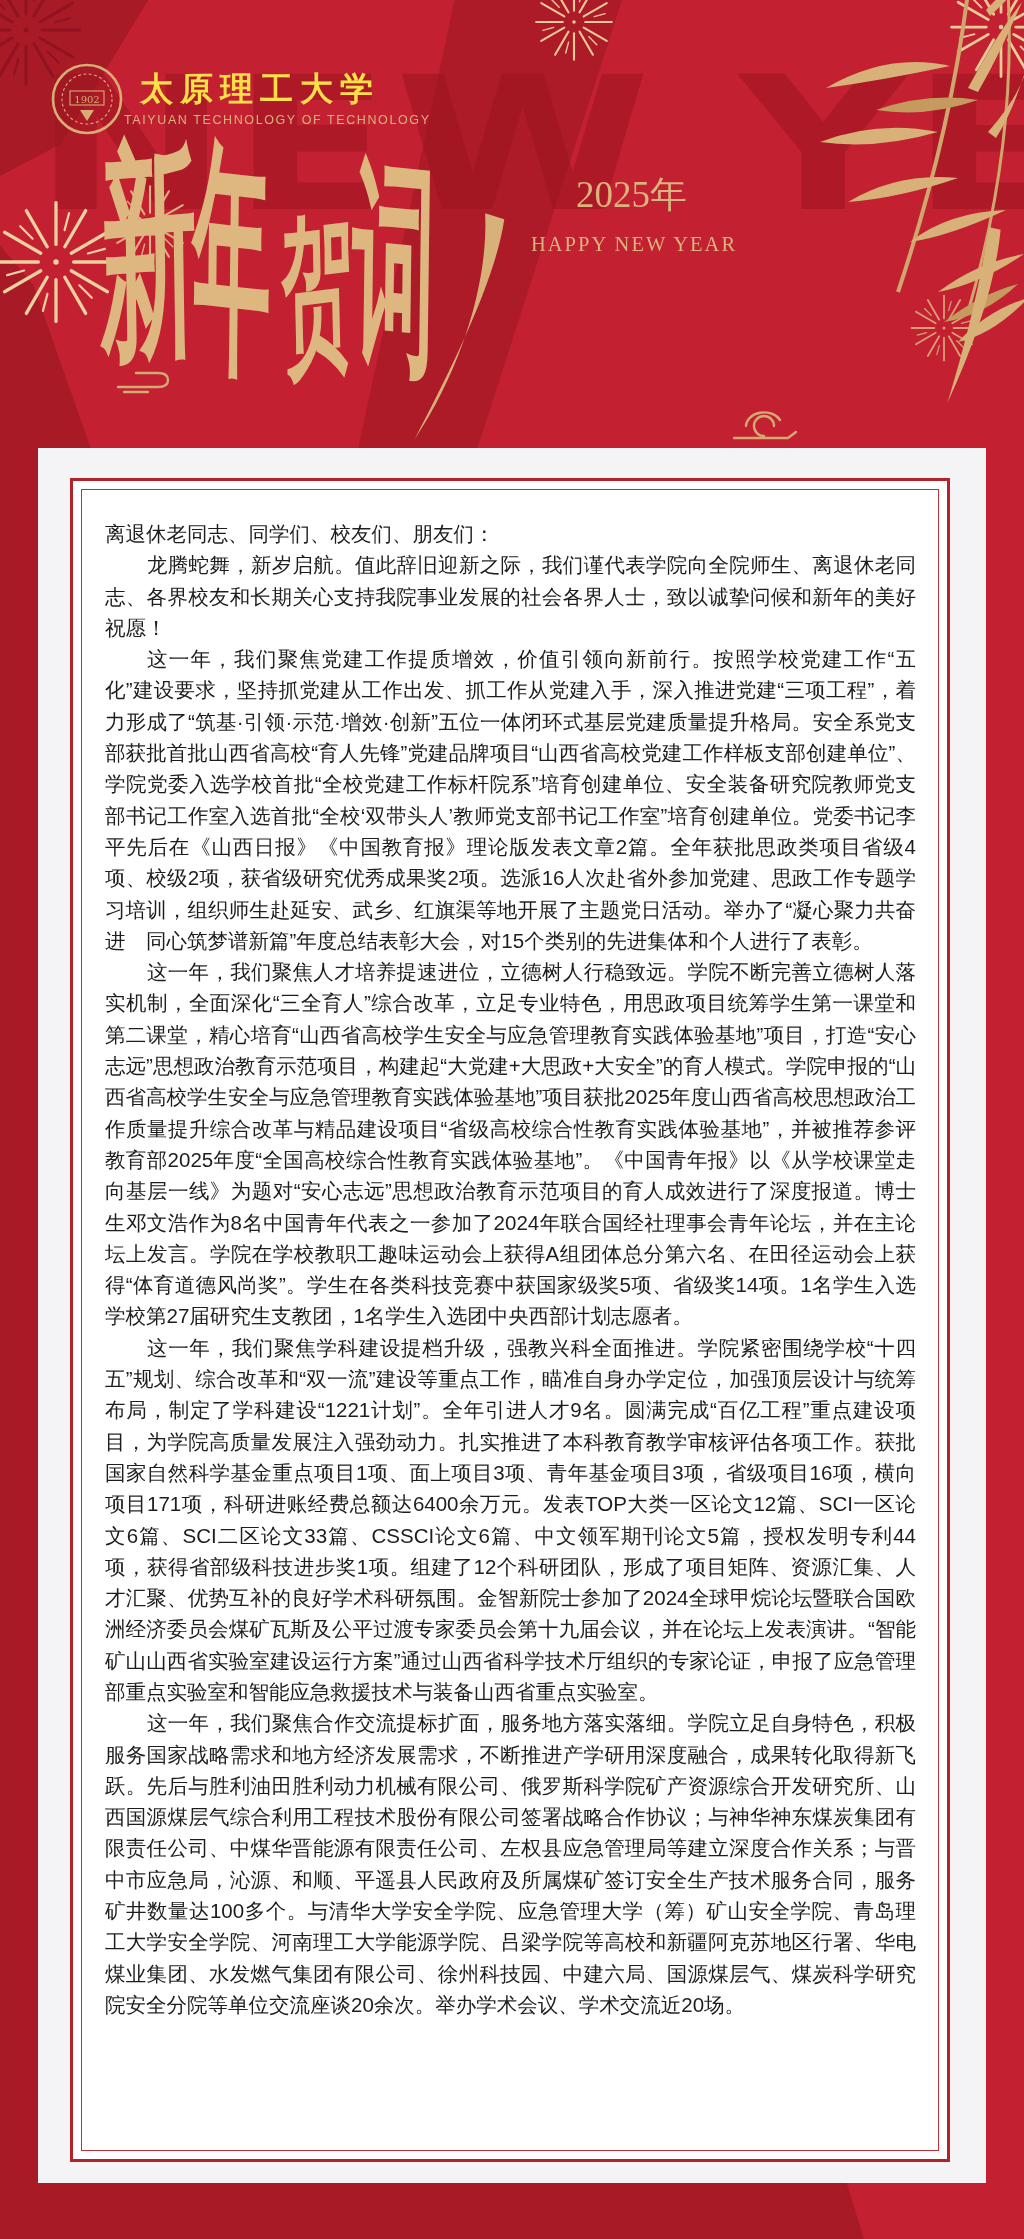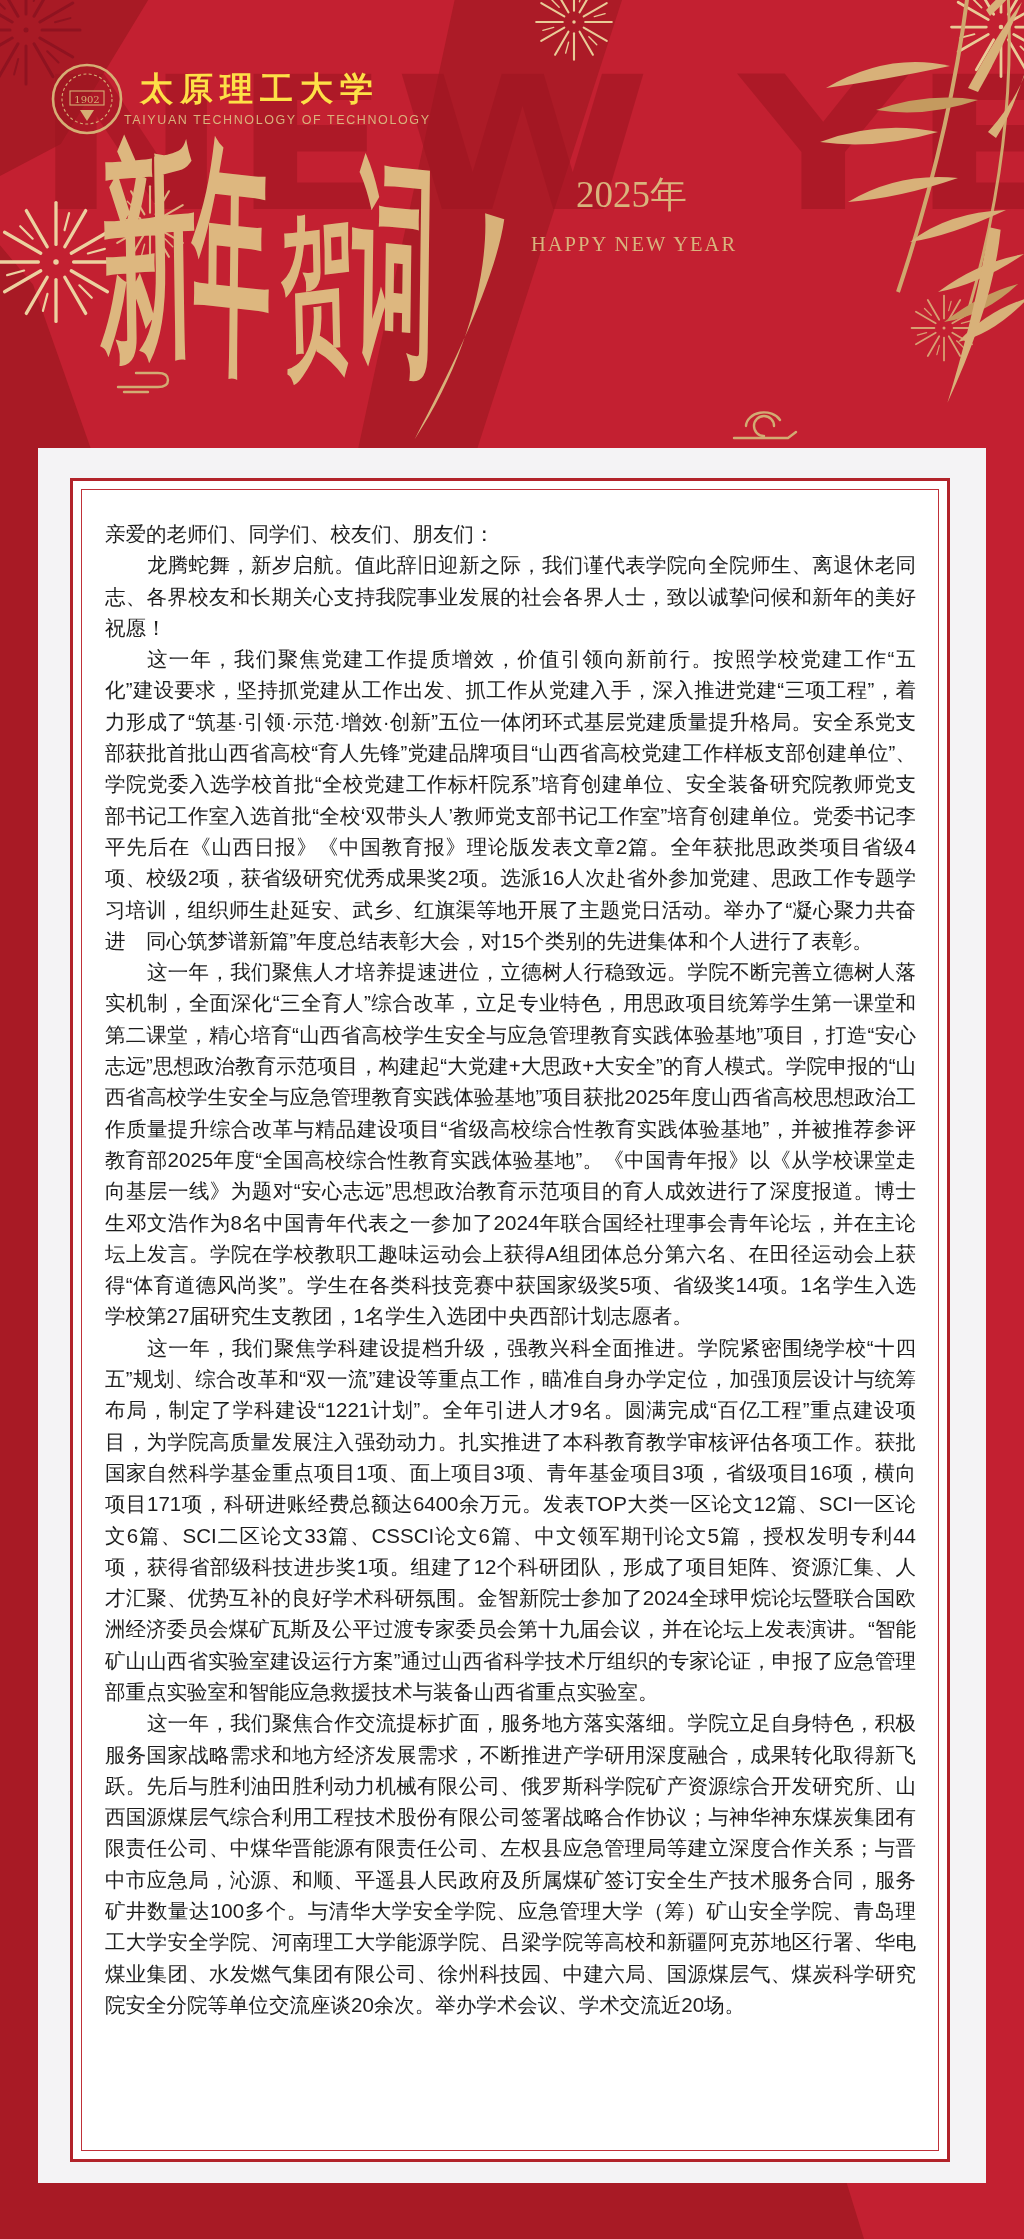--- a/index.html
+++ b/index.html
@@ -172,21 +172,21 @@
     <span class="tc tc0">新</span>
     <span class="tc tc1">年</span>
     <span class="tc tc2">贺</span>
     <span class="tc tc3">词</span>
   </div>
 
   <div class="panel">
     <div class="card">
       <div class="card-inner"></div>
       <div class="content">
-        <p class="salutation">亲爱的老师们、同学们、校友们、朋友们：</p>
+        <p class="salutation">离退休老同志、同学们、校友们、朋友们：</p>
         <p><b></b><span>龙腾蛇舞，新岁启航。值此辞旧迎新之际，我们谨代表学院向全院师生、离退休老同志、各界校友和长期关心支持我院事业发展的社会各界人士，致以诚挚问候和新年的美好祝愿！</span></p>
         <p><b>这一年，我们聚焦党建工作提质增效，价值引领向新前行。</b><span>按照学校党建工作“五化”建设要求，坚持抓党建从工作出发、抓工作从党建入手，深入推进党建“三项工程”，着力形成了“筑基·引领·示范·增效·创新”五位一体闭环式基层党建质量提升格局。安全系党支部获批首批山西省高校“育人先锋”党建品牌项目“山西省高校党建工作样板支部创建单位”、学院党委入选学校首批“全校党建工作标杆院系”培育创建单位、安全装备研究院教师党支部书记工作室入选首批“全校‘双带头人’教师党支部书记工作室”培育创建单位。党委书记李平先后在《山西日报》《中国教育报》理论版发表文章2篇。全年获批思政类项目省级4项、校级2项，获省级研究优秀成果奖2项。选派16人次赴省外参加党建、思政工作专题学习培训，组织师生赴延安、武乡、红旗渠等地开展了主题党日活动。举办了“凝心聚力共奋进　同心筑梦谱新篇”年度总结表彰大会，对15个类别的先进集体和个人进行了表彰。</span></p>
         <p><b>这一年，我们聚焦人才培养提速进位，立德树人行稳致远。</b><span>学院不断完善立德树人落实机制，全面深化“三全育人”综合改革，立足专业特色，用思政项目统筹学生第一课堂和第二课堂，精心培育“山西省高校学生安全与应急管理教育实践体验基地”项目，打造“安心志远”思想政治教育示范项目，构建起“大党建+大思政+大安全”的育人模式。学院申报的“山西省高校学生安全与应急管理教育实践体验基地”项目获批2025年度山西省高校思想政治工作质量提升综合改革与精品建设项目“省级高校综合性教育实践体验基地”，并被推荐参评教育部2025年度“全国高校综合性教育实践体验基地”。《中国青年报》以《从学校课堂走向基层一线》为题对“安心志远”思想政治教育示范项目的育人成效进行了深度报道。博士生邓文浩作为8名中国青年代表之一参加了2024年联合国经社理事会青年论坛，并在主论坛上发言。学院在学校教职工趣味运动会上获得A组团体总分第六名、在田径运动会上获得“体育道德风尚奖”。学生在各类科技竞赛中获国家级奖5项、省级奖14项。1名学生入选学校第27届研究生支教团，1名学生入选团中央西部计划志愿者。</span></p>
         <p><b>这一年，我们聚焦学科建设提档升级，强教兴科全面推进。</b><span>学院紧密围绕学校“十四五”规划、综合改革和“双一流”建设等重点工作，瞄准自身办学定位，加强顶层设计与统筹布局，制定了学科建设“1221计划”。全年引进人才9名。圆满完成“百亿工程”重点建设项目，为学院高质量发展注入强劲动力。扎实推进了本科教育教学审核评估各项工作。获批国家自然科学基金重点项目1项、面上项目3项、青年基金项目3项，省级项目16项，横向项目171项，科研进账经费总额达6400余万元。发表TOP大类一区论文12篇、SCI一区论文6篇、SCI二区论文33篇、CSSCI论文6篇、中文领军期刊论文5篇，授权发明专利44项，获得省部级科技进步奖1项。组建了12个科研团队，形成了项目矩阵、资源汇集、人才汇聚、优势互补的良好学术科研氛围。金智新院士参加了2024全球甲烷论坛暨联合国欧洲经济委员会煤矿瓦斯及公平过渡专家委员会第十九届会议，并在论坛上发表演讲。“智能矿山山西省实验室建设运行方案”通过山西省科学技术厅组织的专家论证，申报了应急管理部重点实验室和智能应急救援技术与装备山西省重点实验室。</span></p>
         <p><b>这一年，我们聚焦合作交流提标扩面，服务地方落实落细。</b><span>学院立足自身特色，积极服务国家战略需求和地方经济发展需求，不断推进产学研用深度融合，成果转化取得新飞跃。先后与胜利油田胜利动力机械有限公司、俄罗斯科学院矿产资源综合开发研究所、山西国源煤层气综合利用工程技术股份有限公司签署战略合作协议；与神华神东煤炭集团有限责任公司、中煤华晋能源有限责任公司、左权县应急管理局等建立深度合作关系；与晋中市应急局，沁源、和顺、平遥县人民政府及所属煤矿签订安全生产技术服务合同，服务矿井数量达100多个。与清华大学安全学院、应急管理大学（筹）矿山安全学院、青岛理工大学安全学院、河南理工大学能源学院、吕梁学院等高校和新疆阿克苏地区行署、华电煤业集团、水发燃气集团有限公司、徐州科技园、中建六局、国源煤层气、煤炭科学研究院安全分院等单位交流座谈20余次。举办学术会议、学术交流近20场。</span></p>
 
       </div>
     </div>
   </div>
 

